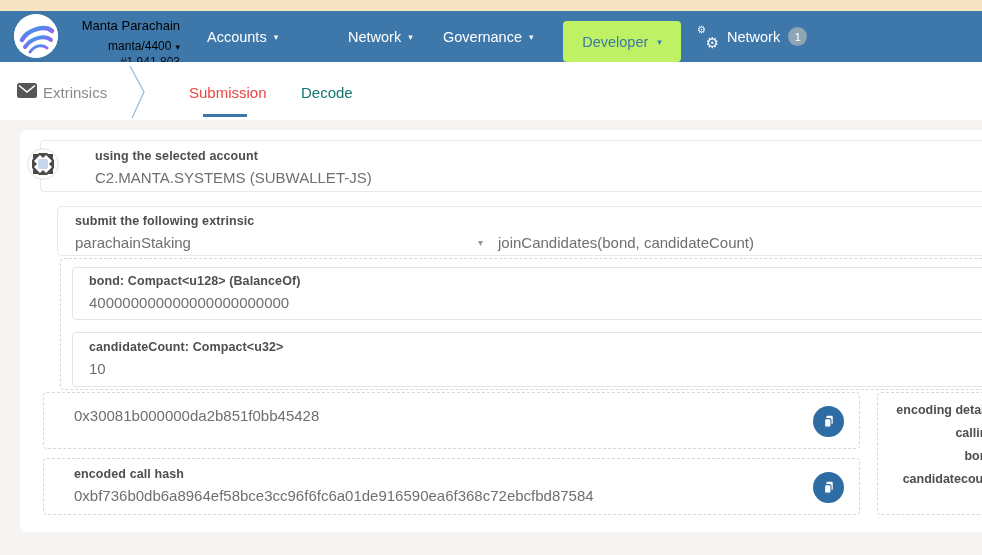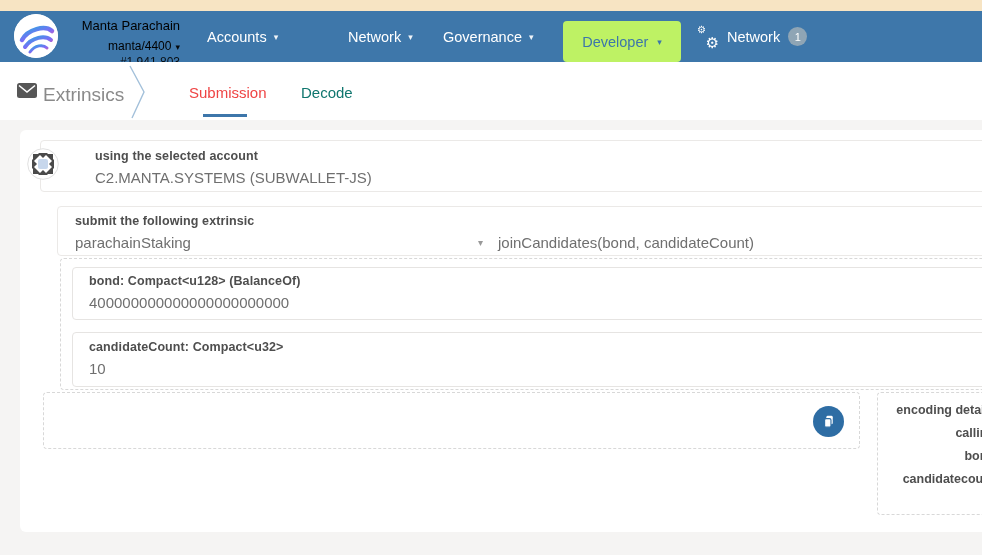--- a/index.html
+++ b/index.html
@@ -28,21 +28,21 @@
   .developer-pill .caret-sm { opacity:1; color:#3d76aa; }
   .settings { position:absolute; left:697px; top:0; height:51px; display:flex; align-items:center; gap:8px; font-size:14.5px; cursor:pointer; }
   .gears { position:relative; width:22px; height:20px; }
   .gear-big   { position:absolute; right:0; bottom:-3px; font-size:15px; line-height:15px; }
   .gear-small { position:absolute; left:0;  top:-2px;  font-size:10px; line-height:10px; }
   .badge { width:19px; height:19px; border-radius:50%; background:#8fa5b5; color:#fff; font-size:11px;
     display:flex; align-items:center; justify-content:center; }
   
   .tabbar { position:absolute; left:0; top:62px; width:100%; height:58px; background:#fff; }
   .section-icon  { position:absolute; left:16px; top:20px; }
-  .section-label { position:absolute; left:43px; top:22px; font-size:19px; color:#8a8a8a; }
+  .section-label { position:absolute; left:43px; top:22px; font-size:15px; color:#8a8a8a; }
   .crumb-chevron { position:absolute; left:128px; top:2px; }
   .tab { position:absolute; top:22px; font-size:15px; cursor:pointer; }
   .tab-submission { left:189px; color:#ef4444; }
   .tab-decode     { left:301px; color:#0f766e; }
   .tab-underline  { position:absolute; left:203px; top:52px; width:44px; height:3px; background:#3d76aa; }
   
   .card { position:absolute; left:20px; top:130px; width:1000px; height:402px; background:#fff; border-radius:6px; }
   .labelled-box { position:absolute; background:#fff; border:1px solid #ebe9e7; border-radius:4px; }
   .box-label { font-weight:bold; font-size:12.5px; color:#4e4e4e; letter-spacing:.1px; }
   .box-value { font-size:15px; color:#6f6f6f; margin-top:6px; }
@@ -171,28 +171,39 @@
       <div class="box-label">bond: Compact&lt;u128&gt; (BalanceOf)</div>
       <div class="box-value">400000000000000000000000</div>
     </div>
 
     <div class="labelled-box param-box-2">
       <div class="box-label">candidateCount: Compact&lt;u32&gt;</div>
       <div class="box-value">10</div>
     </div>
 
     <div class="dashed-box encoded-data-box">
+      <div class="box-value">0x30081b000000da2b851f0bb45428</div>
       <button class="copy-btn">
         <svg width="17" height="17" viewBox="0 0 24 24">
           <rect x="9" y="4" width="9" height="12" rx="2" fill="#ffffff"></rect>
           <rect x="6.5" y="8" width="9" height="12" rx="2" fill="#ffffff" stroke="#2e6da4" stroke-width="1.6"></rect>
         </svg>
       </button>
     </div>
 
+    <div class="dashed-box encoded-hash-box">
+      <div class="box-label">encoded call hash</div>
+      <div class="box-value">0xbf736b0db6a8964ef58bce3cc96f6fc6a01de916590ea6f368c72ebcfbd87584</div>
+      <button class="copy-btn">
+        <svg width="17" height="17" viewBox="0 0 24 24">
+          <rect x="9" y="4" width="9" height="12" rx="2" fill="#ffffff"></rect>
+          <rect x="6.5" y="8" width="9" height="12" rx="2" fill="#ffffff" stroke="#2e6da4" stroke-width="1.6"></rect>
+        </svg>
+      </button>
+    </div>
 
     <div class="dashed-box details-box">
       <div class="details-line">encoding details</div>
       <div class="details-line">calling</div>
       <div class="details-line">bond</div>
       <div class="details-line">candidatecount</div>
     </div>
 
   </div>
 </div>

